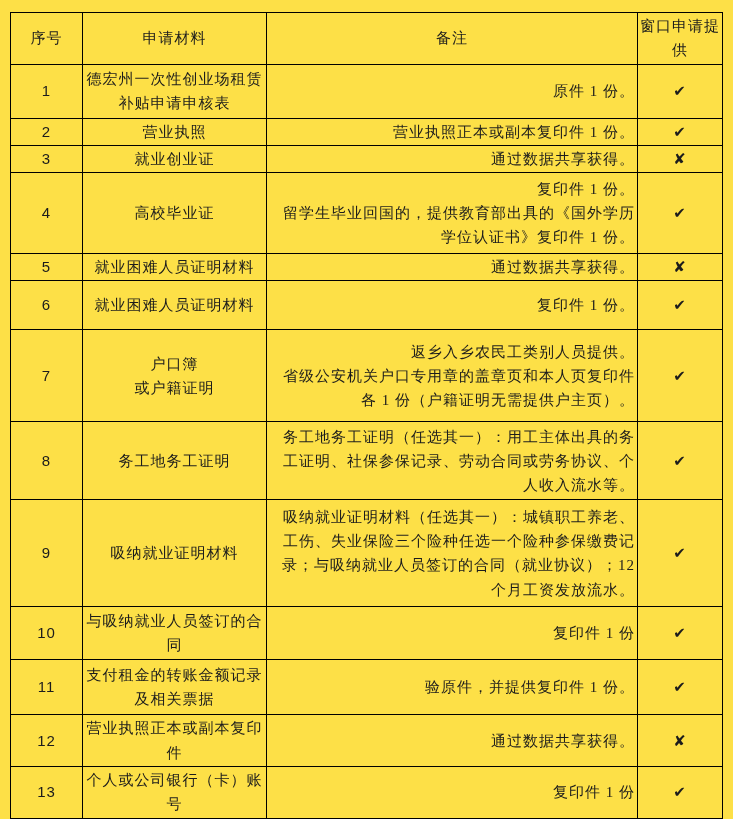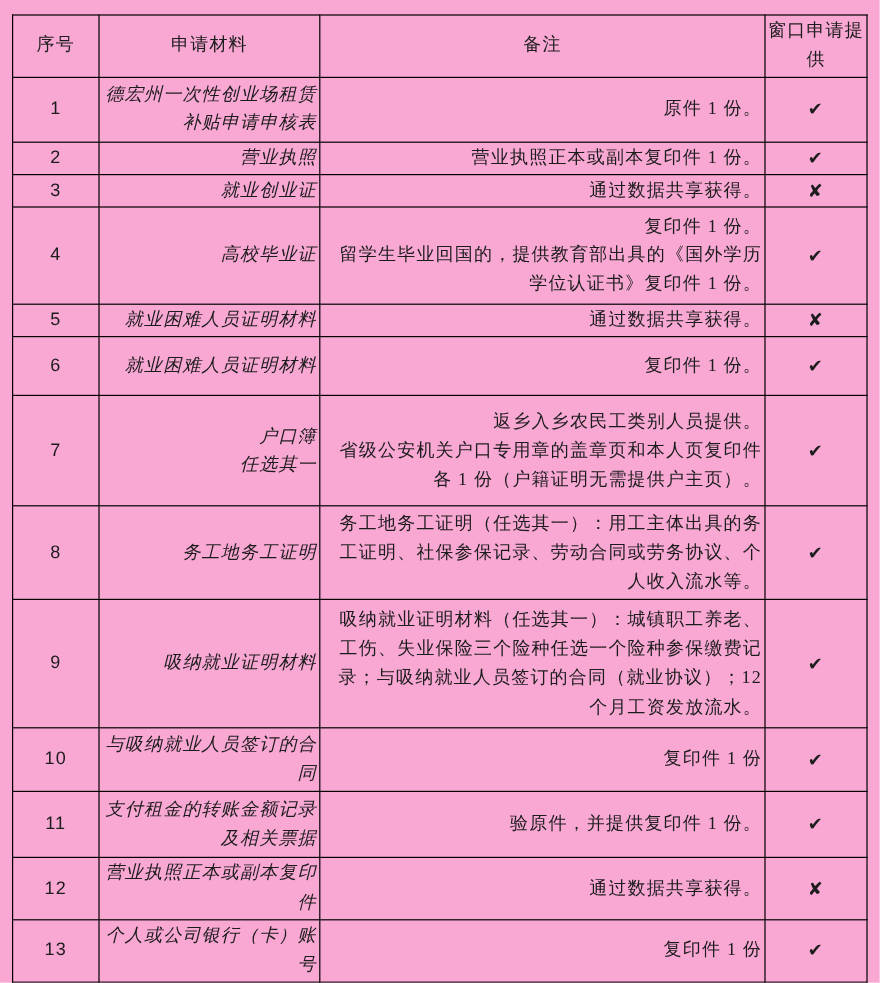--- a/index.html
+++ b/index.html
@@ -8,21 +8,21 @@
     background: #ffffff;
     width: 733px;
     height: 819px;
     overflow: hidden;
   }
   .page {
     box-sizing: border-box;
     width: 733px;
     height: 819px;
     padding: 12px 11px 0 10px;
-    background: #f9a8d4;
+    background: #fde047;
     font-family: "Liberation Serif", "DejaVu Serif", serif;
     color: #1c1c1c;
   }
   table.materials-table {
     border-collapse: collapse;
     table-layout: fixed;
     width: 712px;
   }
   .materials-table th,
   .materials-table td {
@@ -42,23 +42,22 @@
   col.c-window   { width: 85px;  }
 
   .materials-table th { text-align: center; }
 
   .cell-no {
     text-align: center;
     font-family: "Liberation Sans", "DejaVu Sans", sans-serif;
     font-size: 15px;
   }
   .cell-material {
-    text-align: right;
+    text-align: center;
     white-space: pre-line;
-    font-style: italic;
   }
   .cell-note {
     text-align: right;
     white-space: pre-line;
     padding-left: 3px;
     padding-right: 3px;
   }
   .cell-mark {
     text-align: center;
     font-family: "DejaVu Sans", "Liberation Sans", sans-serif;
@@ -136,21 +135,21 @@
       </tr>
       <tr>
         <td class="cell-no">6</td>
         <td class="cell-material">就业困难人员证明材料</td>
         <td class="cell-note">复印件 1 份。</td>
         <td class="cell-mark">✔</td>
       </tr>
       <tr>
         <td class="cell-no">7</td>
         <td class="cell-material">户口簿
-任选其一</td>
+或户籍证明</td>
         <td class="cell-note">返乡入乡农民工类别人员提供。
 省级公安机关户口专用章的盖章页和本人页复印件各 1 份（户籍证明无需提供户主页）。</td>
         <td class="cell-mark">✔</td>
       </tr>
       <tr>
         <td class="cell-no">8</td>
         <td class="cell-material">务工地务工证明</td>
         <td class="cell-note">务工地务工证明（任选其一）：用工主体出具的务工证明、社保参保记录、劳动合同或劳务协议、个人收入流水等。</td>
         <td class="cell-mark">✔</td>
       </tr>

